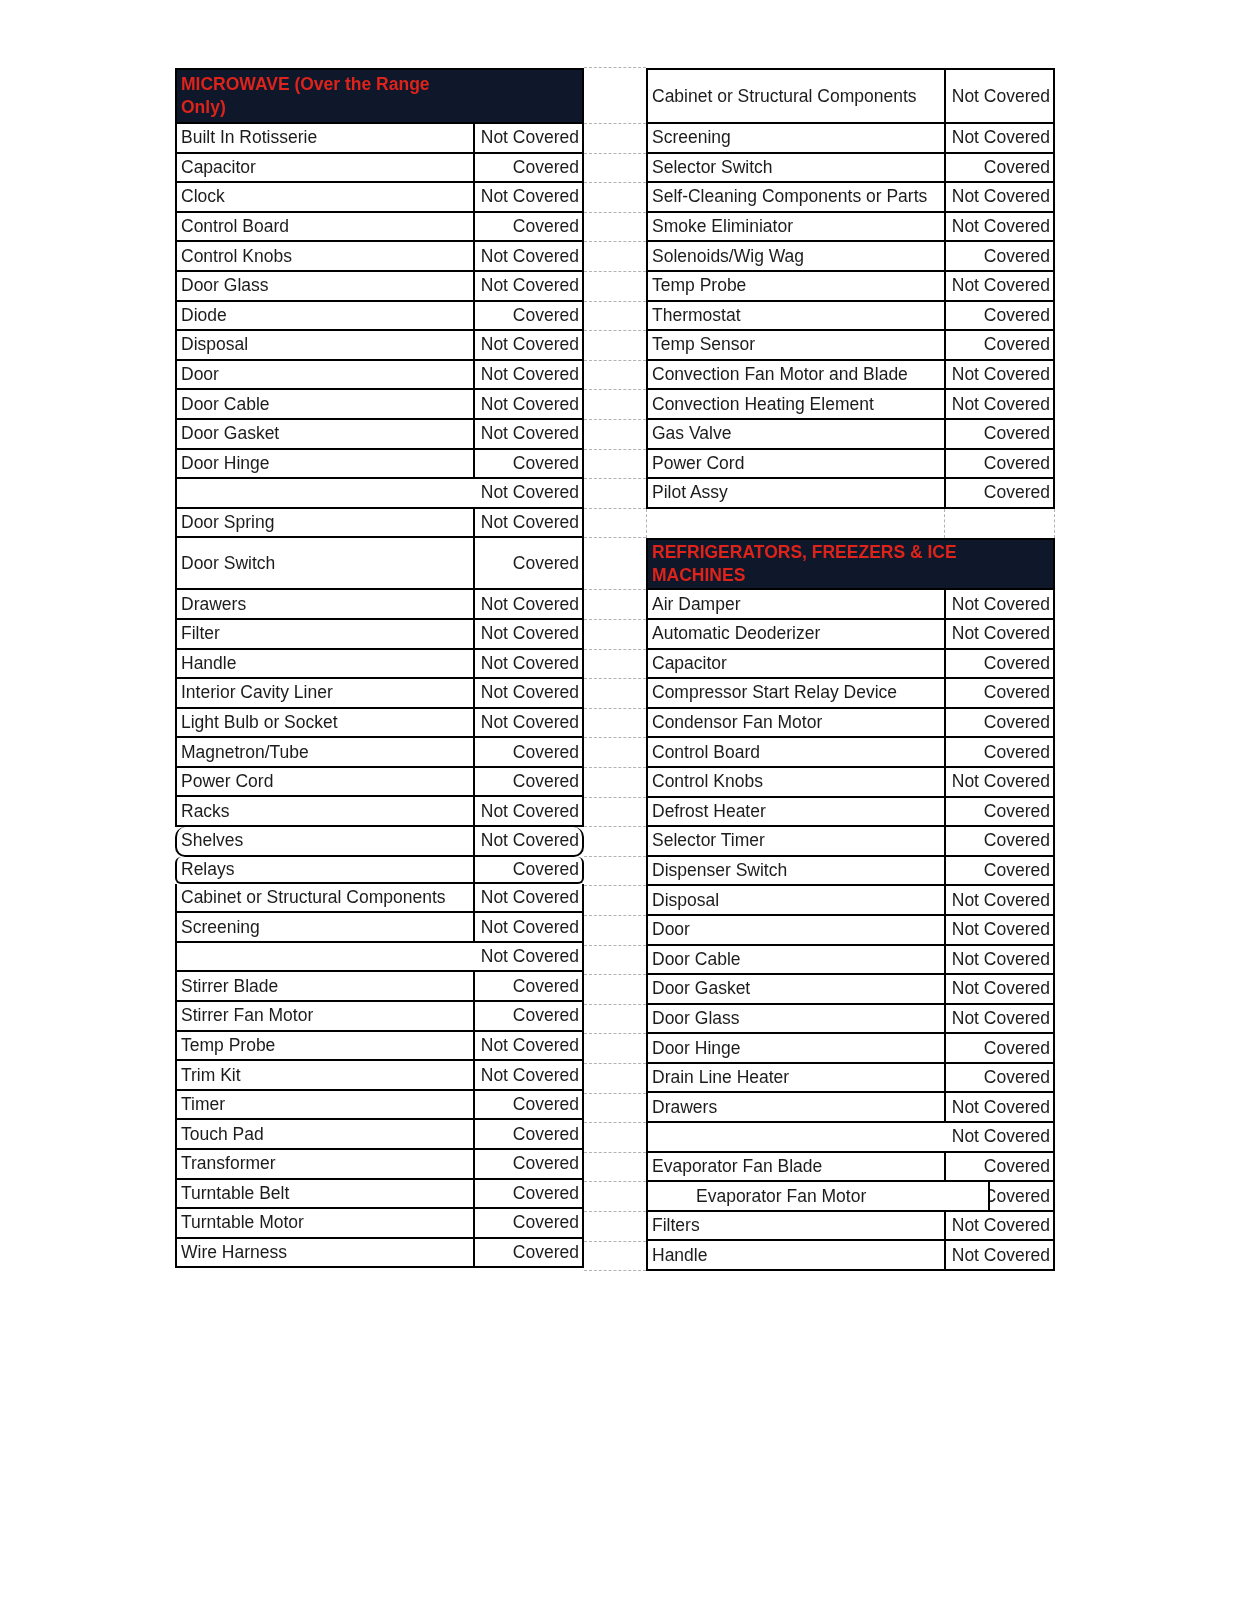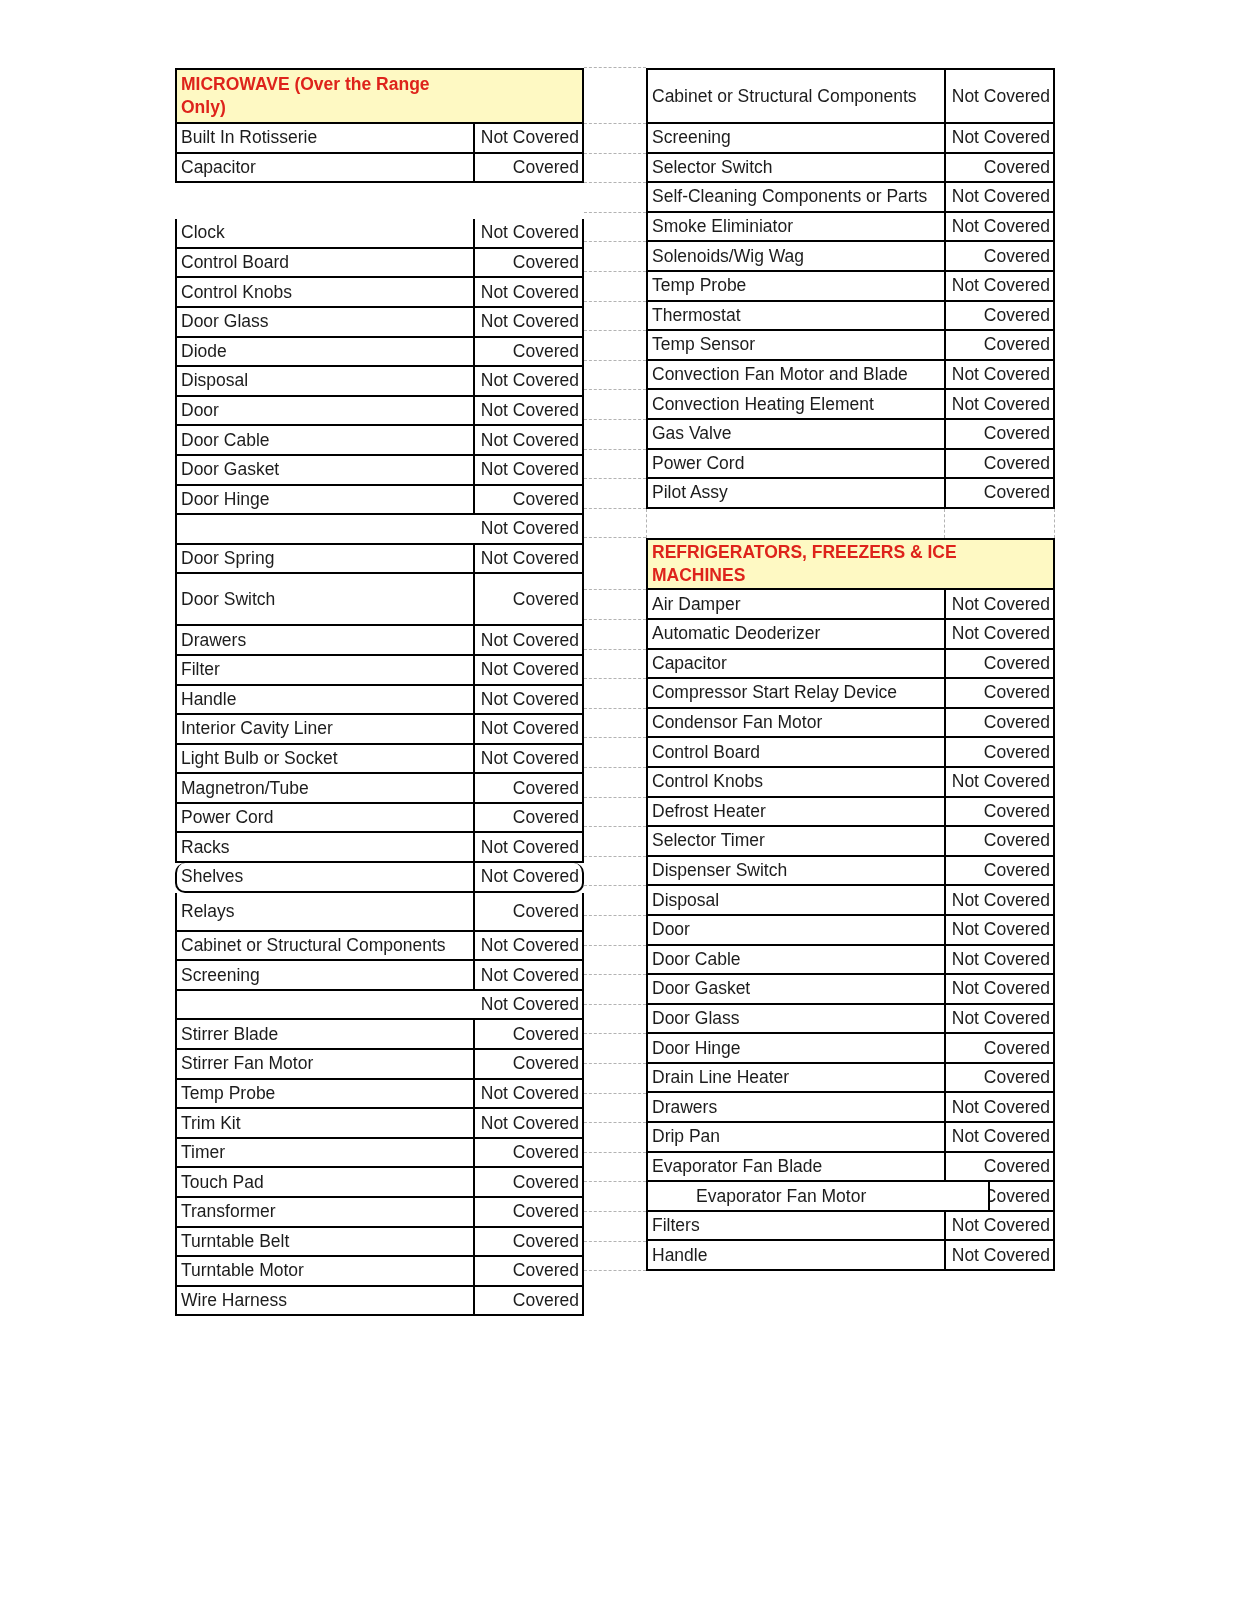--- a/index.html
+++ b/index.html
@@ -17,21 +17,21 @@
   .row.first{border-top:2px solid #000;}
   .cell{display:flex;align-items:center;box-sizing:border-box;overflow:hidden;}
   .cell-item{
     width:298px;padding-left:4px;border-right:2px solid #000;
     font-size:17.5px;color:#1c1c1c;white-space:nowrap;
   }
   .cell-status{
     flex:1;justify-content:flex-end;padding-right:3px;
     font-size:17.5px;color:#1c1c1c;white-space:nowrap;
   }
-  .row.hdr{background:#fef9c3;}
+  .row.hdr{background:#0f172a;}
   .hdr-text{
     display:flex;align-items:center;padding-left:4px;width:100%;
     font-size:17.5px;font-weight:bold;color:#de231b;
     line-height:23px;white-space:pre-line;
   }
   .gapline{position:absolute;height:0;border-top:1px dashed #b3b3b3;}
   .dashv{position:absolute;width:0;border-left:1px dashed #b3b3b3;}
 </style>
 </head>
 <body>
@@ -43,21 +43,21 @@
 Only)</div>
       </div>
       <div class="row" style="height: 29.6px;">
         <div class="cell cell-item">Built In Rotisserie</div>
         <div class="cell cell-status">Not Covered</div>
       </div>
       <div class="row" style="height: 29.6px;">
         <div class="cell cell-item">Capacitor</div>
         <div class="cell cell-status">Covered</div>
       </div>
-      <div class="row" style="height: 29.6px; margin-top: 36px;">
+      <div class="row" style="height: 29.6px;">
         <div class="cell cell-item">Clock</div>
         <div class="cell cell-status">Not Covered</div>
       </div>
       <div class="row" style="height: 29.6px;">
         <div class="cell cell-item">Control Board</div>
         <div class="cell cell-status">Covered</div>
       </div>
       <div class="row" style="height: 29.6px;">
         <div class="cell cell-item">Control Knobs</div>
         <div class="cell cell-status">Not Covered</div>
@@ -130,21 +130,21 @@
         <div class="cell cell-status">Covered</div>
       </div>
       <div class="row" style="height: 29.6px;">
         <div class="cell cell-item">Racks</div>
         <div class="cell cell-status">Not Covered</div>
       </div>
       <div class="row" style="height: 29.6px; border-radius: 10px;">
         <div class="cell cell-item">Shelves</div>
         <div class="cell cell-status">Not Covered</div>
       </div>
-      <div class="row" style="height: 39px;">
+      <div class="row" style="height: 27px; border-radius: 6px;">
         <div class="cell cell-item">Relays</div>
         <div class="cell cell-status">Covered</div>
       </div>
       <div class="row" style="height: 29.6px;">
         <div class="cell cell-item">Cabinet or Structural Components</div>
         <div class="cell cell-status">Not Covered</div>
       </div>
       <div class="row" style="height: 29.6px;">
         <div class="cell cell-item">Screening</div>
         <div class="cell cell-status">Not Covered</div>
@@ -322,21 +322,20 @@
       </div>
       <div class="row" style="height: 29.6px;">
         <div class="cell cell-item">Drain Line Heater</div>
         <div class="cell cell-status">Covered</div>
       </div>
       <div class="row" style="height: 29.6px;">
         <div class="cell cell-item">Drawers</div>
         <div class="cell cell-status">Not Covered</div>
       </div>
       <div class="row" style="height: 29.6px;">
-        <div class="cell cell-item">Drip Pan</div>
         <div class="cell cell-status">Not Covered</div>
       </div>
       <div class="row" style="height: 29.6px;">
         <div class="cell cell-item">Evaporator Fan Blade</div>
         <div class="cell cell-status">Covered</div>
       </div>
       <div class="row" style="height: 29.6px; padding-left: 44px;">
         <div class="cell cell-item">Evaporator Fan Motor</div>
         <div class="cell cell-status">Covered</div>
       </div>

